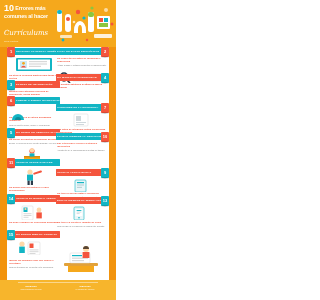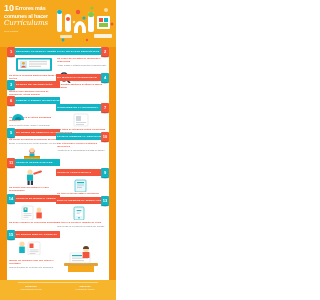--- a/index.html
+++ b/index.html
@@ -5,21 +5,21 @@
   html,body{margin:0;padding:0;background:#fff;}
   body{width:116px;height:300px;overflow:hidden;font-family:"Liberation Sans",sans-serif;}
   .page{position:relative;width:116px;height:300px;background:#f2930d;overflow:hidden;}
 
   
   .header{position:relative;height:47px;background:#f5a81c;overflow:hidden;}
   .hdr-title{position:absolute;left:4px;top:4px;width:50px;color:#fff;line-height:1.05;}
   .t-line1{font-size:5.4px;font-weight:bold;letter-spacing:-.1px;}
   .t-num{font-size:9px;font-weight:bold;color:#fff;vertical-align:-1px;}
   .t-line2{font-size:5.4px;font-weight:bold;margin-top:.5px;letter-spacing:-.1px;}
-  .t-script{font-size:7px;font-style:italic;font-family:"DejaVu Serif",serif;color:#fff;margin-top:0;display:block;}
+  .t-script{font-size:7px;font-style:italic;font-family:"DejaVu Serif",serif;color:#fff;margin-top:10px;display:block;}
   .t-sub{font-size:2.2px;color:#fdf0cf;margin-top:3px;display:block;letter-spacing:.1px;}
   .hdr-art{position:absolute;right:0;top:0;width:62px;height:47px;}
 
   
   .panel{position:absolute;left:7px;top:47px;width:102px;bottom:20px;background:#ffffff;}
   .rows{position:relative;width:100%;height:100%;}
 
   .row{position:absolute;width:52px;}
   .row.left{left:1px;}
   .row.right{left:49px;}

